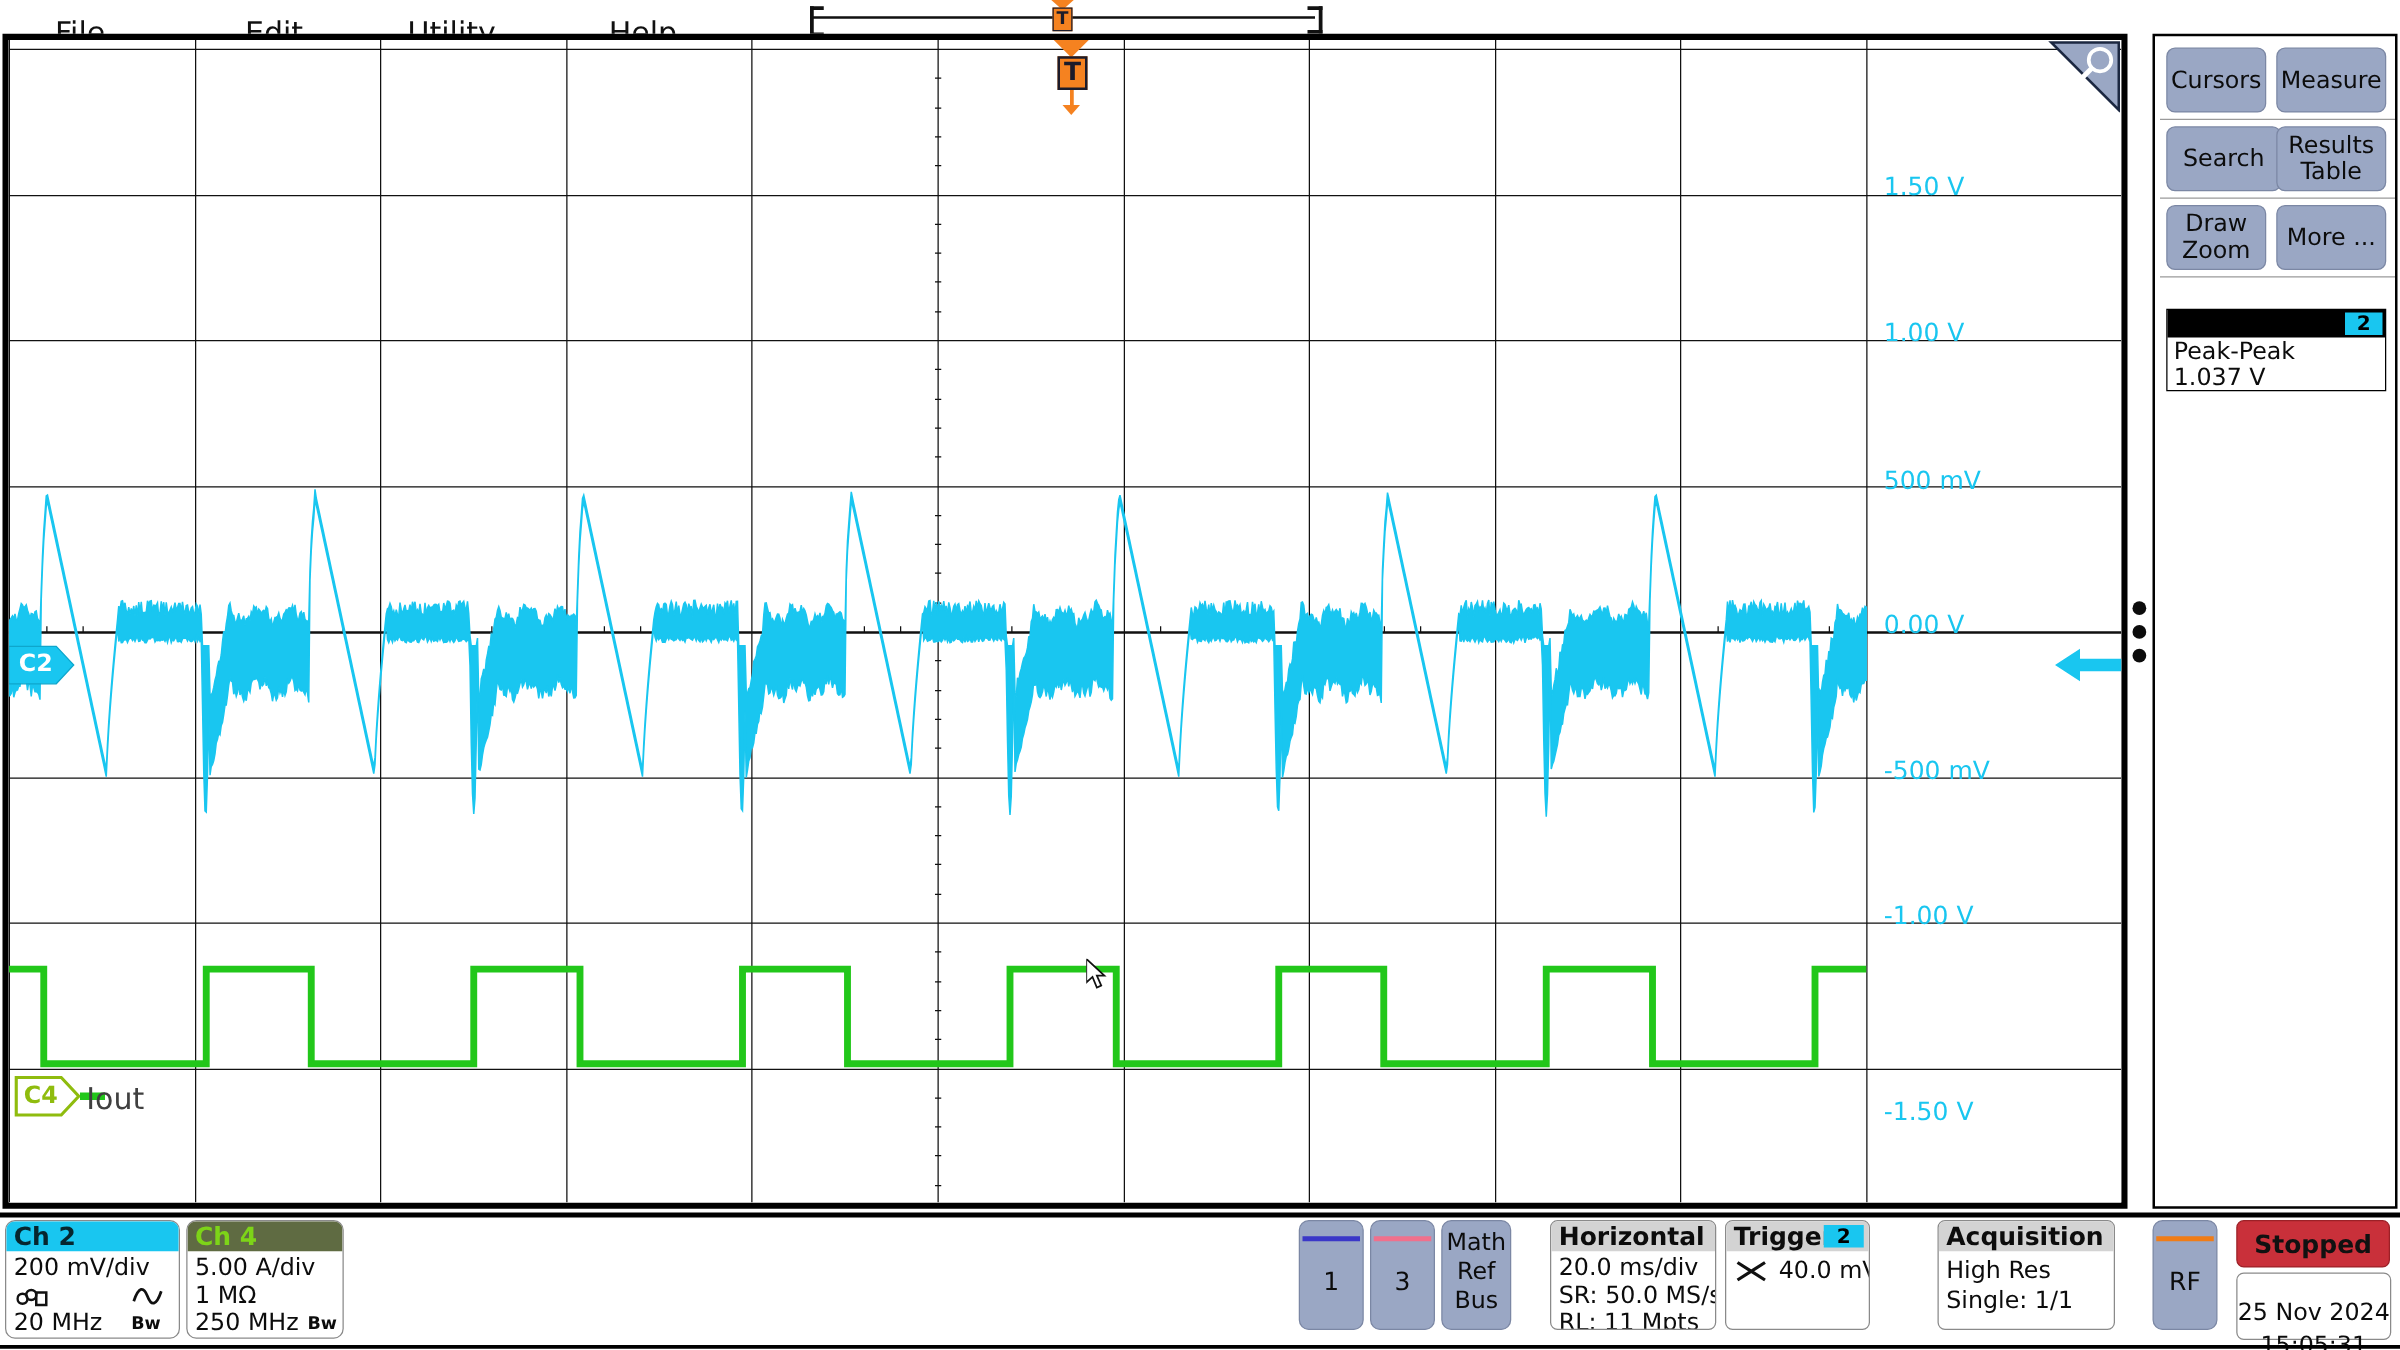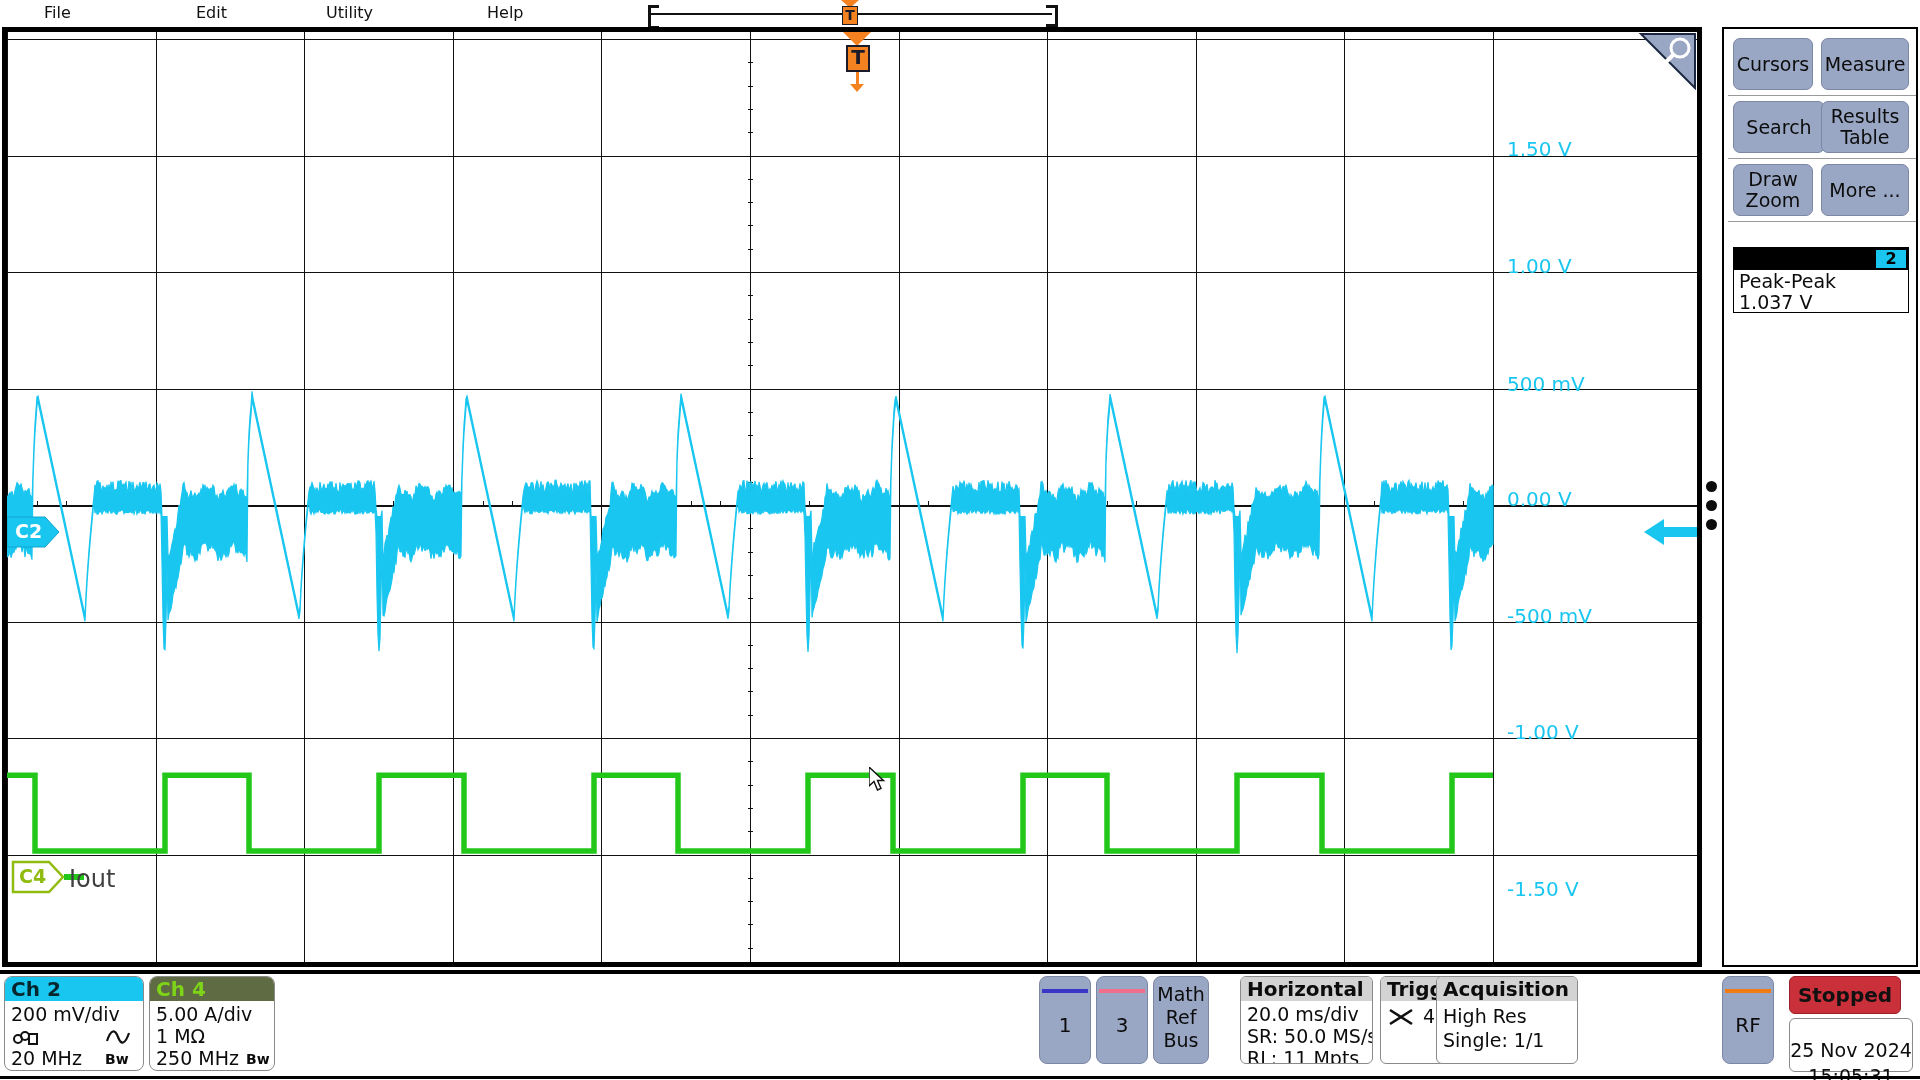--- a/index.html
+++ b/index.html
@@ -3,21 +3,21 @@
 <meta charset="utf-8">
 <style>
   html,body{margin:0;padding:0;background:#ffffff;}
   body{width:1920px;height:1080px;overflow:hidden;
        font-family:"DejaVu Sans","Liberation Sans",sans-serif;
        -webkit-font-smoothing:none;}
   #root{position:relative;width:1920px;height:1080px;}
 
   
   .menubar{position:absolute;left:0;top:0;width:1920px;height:26px;background:#fff;}
-  .menu-item{position:absolute;top:1px;font-size:16px;color:#111;line-height:24px;text-align:right;}
+  .menu-item{position:absolute;top:14px;font-size:24px;color:#111;line-height:24px;text-align:right;}
   .navbar{position:absolute;left:640px;top:2px;width:412px;height:22px;}
   .nav-line{position:absolute;left:8px;top:11px;width:404px;height:2px;background:#111;}
   .nav-bracket-l{position:absolute;left:8px;top:3px;width:8px;height:18px;
       border-left:3px solid #111;border-top:3px solid #111;border-bottom:3px solid #111;}
 
   
   .nav-t{position:absolute;left:839px;top:0px;width:22px;height:26px;}
   .nav-t .tri{position:absolute;left:2px;top:0px;width:0;height:0;
       border-left:9px solid transparent;border-right:9px solid transparent;border-top:8px solid #F58220;}
   .nav-t .box{position:absolute;left:3px;top:6px;width:16px;height:19px;background:#F58220;
@@ -99,21 +99,21 @@
       font-size:20px;font-weight:bold;color:#0c0c0c;padding-left:6px;line-height:24px;box-sizing:border-box;}
   .infobox .ln{position:absolute;left:6px;font-size:19px;color:#0c0c0c;white-space:nowrap;}
 
   .chbtn{position:absolute;top:6px;background:#9aa7c4;border:1px solid #7b87a4;border-radius:8px;
       box-sizing:border-box;}
   .chbtn .bar{position:absolute;left:50%;transform:translateX(-50%);top:12px;width:46px;height:4px;}
   .chbtn .num{position:absolute;left:0;top:36px;width:100%;text-align:center;font-size:20px;color:#0c0c0c;}
   .stackbtn{position:absolute;top:6px;background:#9aa7c4;border:1px solid #7b87a4;border-radius:8px;
       box-sizing:border-box;text-align:center;font-size:19px;color:#0c0c0c;padding-top:6px;line-height:23px;}
 
-  .status{position:absolute;left:1789px;top:6px;width:112px;height:38px;background:#c9303a;
+  .status{position:absolute;left:1789px;top:6px;width:123px;height:38px;background:#c9303a;
       border:1px solid #9c2027;border-radius:6px;box-sizing:border-box;color:#111;font-size:20px;
       font-weight:bold;text-align:center;line-height:36px;}
   .datetime{position:absolute;left:1789px;top:48px;width:124px;height:54px;background:#fff;
       border:1px solid #8a8a8a;border-radius:6px;box-sizing:border-box;color:#0c0c0c;font-size:19px;
       text-align:center;line-height:26px;padding-top:18px;}
 
   .trig-badge{position:absolute;right:4px;top:3px;width:32px;height:18px;background:#19c6f0;
       color:#000;font-size:16px;font-weight:bold;text-align:center;line-height:18px;}
 
   .cursor-arrow{position:absolute;z-index:20;}
@@ -393,21 +393,21 @@
       <div class="hdr">Trigger</div>
       <div class="trig-badge">2</div>
       <div style="position:absolute;left:7px;top:30px;">
         <svg width="26" height="20" viewBox="0 0 26 20">
           <path d="M2 3 L24 17 M2 17 L24 3" stroke="#111" stroke-width="2.6" fill="none"></path>
         </svg>
       </div>
       <div class="ln" style="left:42px;top:28px;">40.0 mV</div>
     </div>
 
-    <div class="infobox" style="left:1436px;width:142px;height:88px;">
+    <div class="infobox" style="left:1550px;width:142px;height:88px;">
       <div class="hdr">Acquisition</div>
       <div class="ln" style="top:28px;">High Res</div>
       <div class="ln" style="top:52px;">Single: 1/1</div>
     </div>
 
     <div class="chbtn" style="left:1722px;width:52px;height:88px;">
       <div class="bar" id="rf-bar" style="background: rgb(240, 124, 22);"></div>
       <div class="num">RF</div>
     </div>
 

